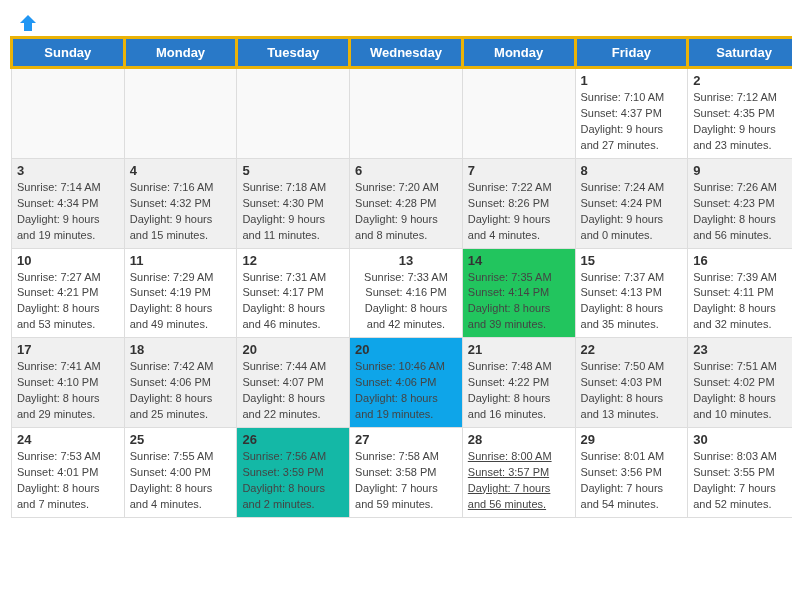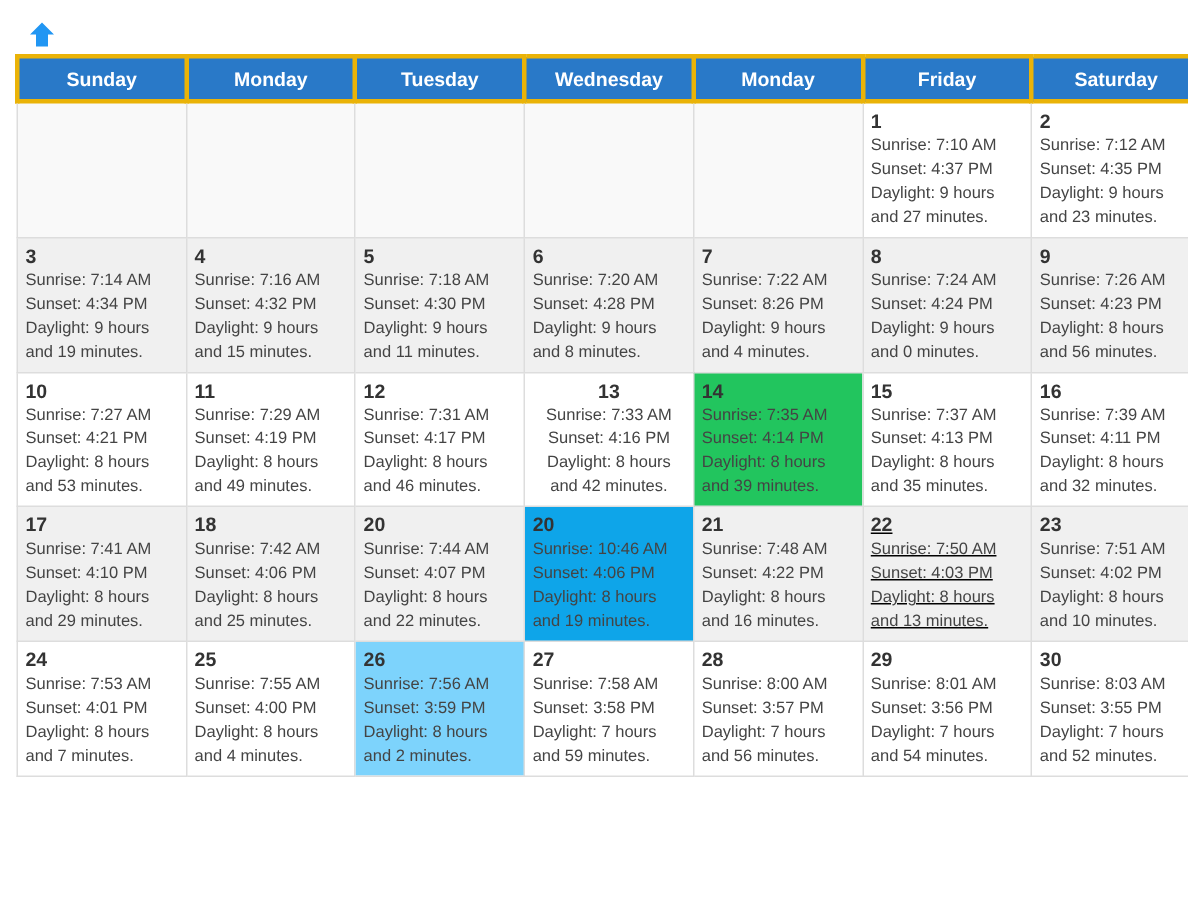--- a/index.html
+++ b/index.html
@@ -186,21 +186,21 @@
           <div class="day-info" style="white-space: pre-line;">Sunrise: 10:46 AM
 Sunset: 4:06 PM
 Daylight: 8 hours and 19 minutes.</div>
         </td>
         <td style="background: rgb(240, 240, 240);">
           <div class="day-num">21</div>
           <div class="day-info" style="white-space: pre-line;">Sunrise: 7:48 AM
 Sunset: 4:22 PM
 Daylight: 8 hours and 16 minutes.</div>
         </td>
-        <td style="background: rgb(240, 240, 240); text-decoration: underline;">
+        <td style="background: rgb(240, 240, 240);">
           <div class="day-num">22</div>
           <div class="day-info" style="white-space: pre-line;">Sunrise: 7:50 AM
 Sunset: 4:03 PM
 Daylight: 8 hours and 13 minutes.</div>
         </td>
         <td style="background: rgb(240, 240, 240);">
           <div class="day-num">23</div>
           <div class="day-info" style="white-space: pre-line;">Sunrise: 7:51 AM
 Sunset: 4:02 PM
 Daylight: 8 hours and 10 minutes.</div>
@@ -212,35 +212,35 @@
           <div class="day-info" style="white-space: pre-line;">Sunrise: 7:53 AM
 Sunset: 4:01 PM
 Daylight: 8 hours and 7 minutes.</div>
         </td>
         <td style="background: rgb(255, 255, 255);">
           <div class="day-num">25</div>
           <div class="day-info" style="white-space: pre-line;">Sunrise: 7:55 AM
 Sunset: 4:00 PM
 Daylight: 8 hours and 4 minutes.</div>
         </td>
-        <td style="background: #7dd3fc;">
+        <td style="background: #14b8a6;">
           <div class="day-num">26</div>
           <div class="day-info" style="white-space: pre-line;">Sunrise: 7:56 AM
 Sunset: 3:59 PM
 Daylight: 8 hours and 2 minutes.</div>
         </td>
         <td style="background: rgb(255, 255, 255);">
           <div class="day-num">27</div>
           <div class="day-info" style="white-space: pre-line;">Sunrise: 7:58 AM
 Sunset: 3:58 PM
 Daylight: 7 hours and 59 minutes.</div>
         </td>
         <td style="background: rgb(255, 255, 255);">
           <div class="day-num">28</div>
-          <div class="day-info" style="white-space: pre-line;">Sunrise: 8:00 AM
+          <div class="day-info" style="white-space: pre-line; text-decoration: underline;">Sunrise: 8:00 AM
 Sunset: 3:57 PM
 Daylight: 7 hours and 56 minutes.</div>
         </td>
         <td style="background: rgb(255, 255, 255);">
           <div class="day-num">29</div>
           <div class="day-info" style="white-space: pre-line;">Sunrise: 8:01 AM
 Sunset: 3:56 PM
 Daylight: 7 hours and 54 minutes.</div>
         </td>
         <td style="background: rgb(255, 255, 255);">

